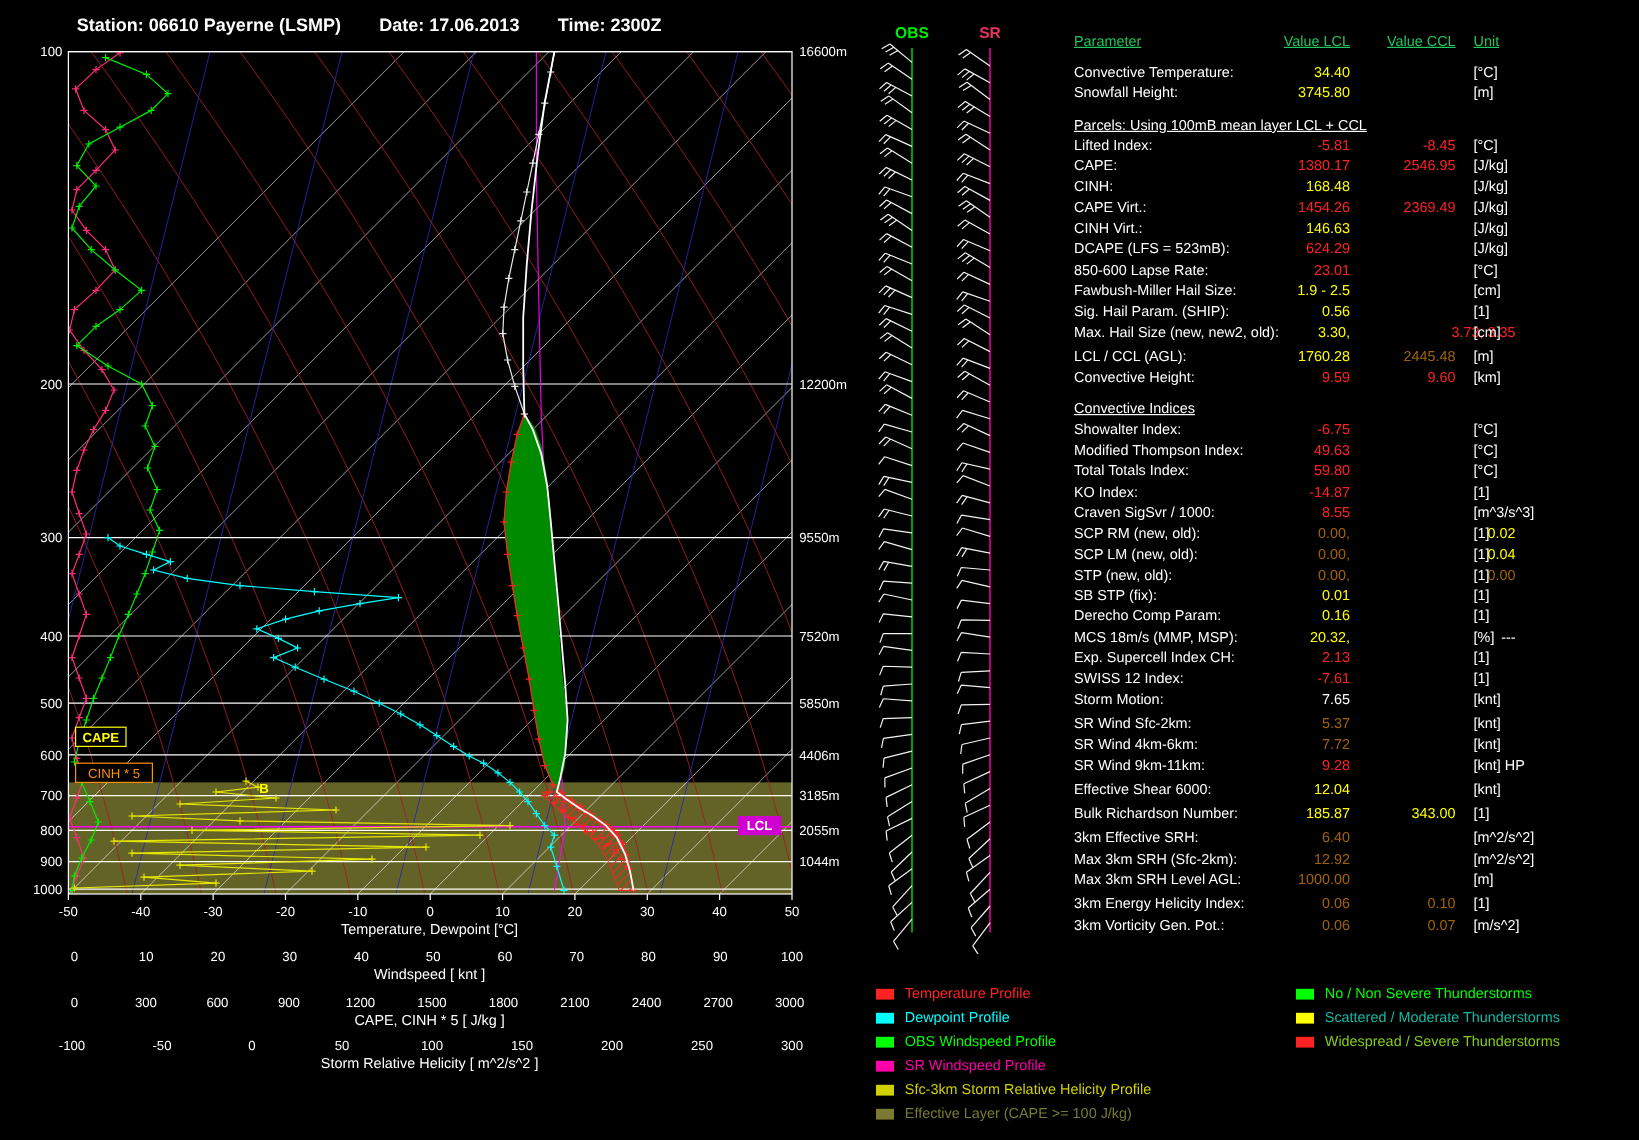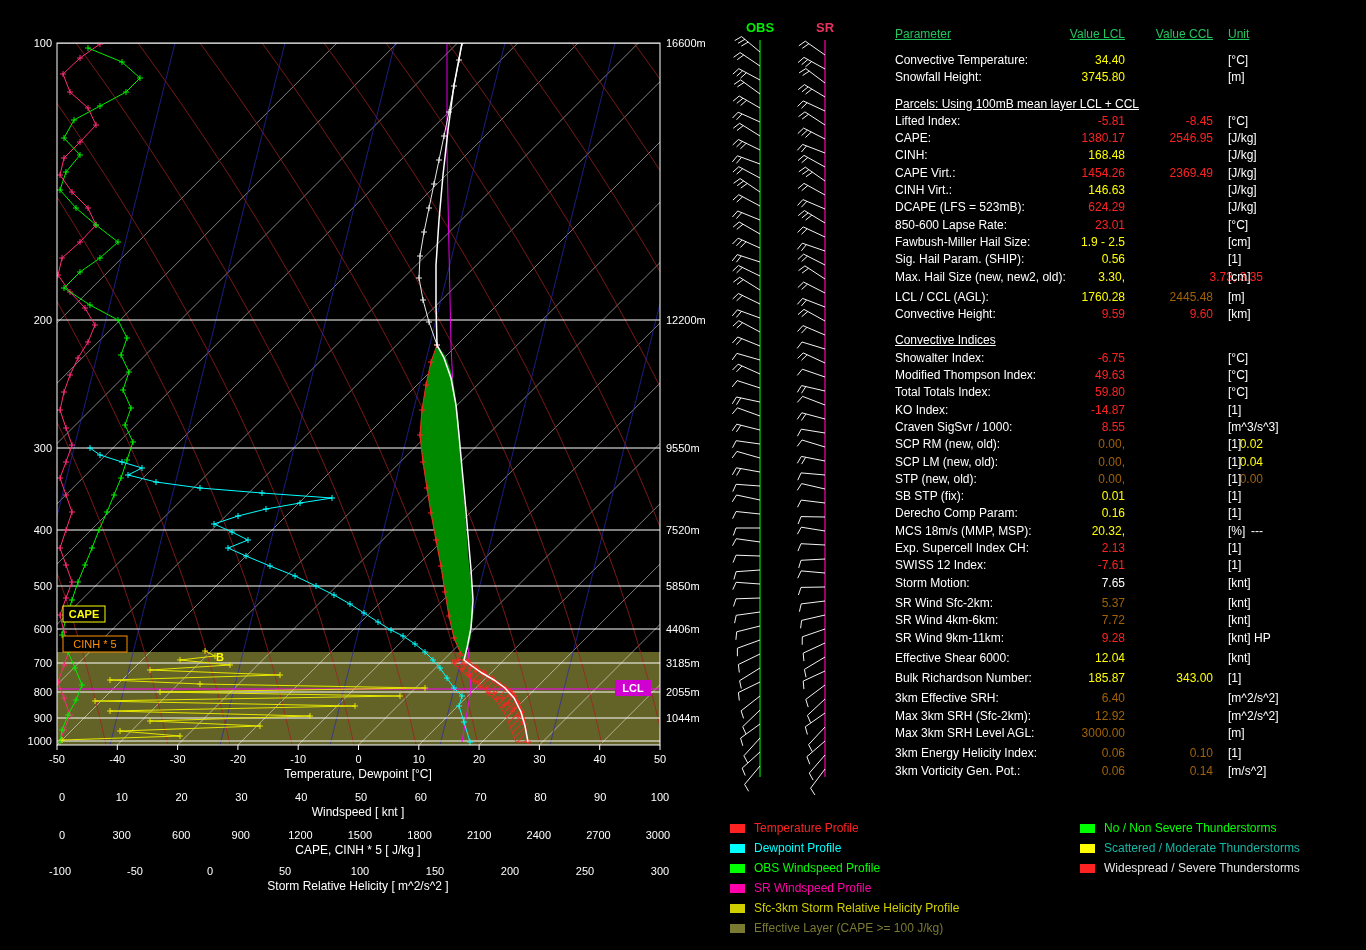--- a/index.html
+++ b/index.html
@@ -30,20 +30,23 @@
   #legend-left{left:730px;top:818px;}
   #legend-right{left:1080px;top:818px;}
   .legend .item{height:20px;display:flex;align-items:center;white-space:nowrap;}
   .legend .sw{width:15px;height:9px;margin-right:9px;flex:none;}
 </style>
 </head>
 <body>
 
 <div class="screen">
 
+  <div class="chart-title">
+    <span>Station: 06610 Payerne (LSMP)</span><span>Date: 17.06.2013</span><span>Time: 2300Z</span>
+  </div>
 
   <svg id="skewt-svg" width="880" height="950" viewBox="0 0 880 950">
       <defs>
         <clipPath id="plotclip">
           <rect x="57" y="43" width="603" height="702"></rect>
         </clipPath>
         <pattern id="redhatch" width="5" height="5" patternUnits="userSpaceOnUse" patternTransform="rotate(45)">
           <line x1="0" y1="0" x2="0" y2="5" stroke="#ff2222" stroke-width="1.6"></line>
         </pattern>
       </defs>
@@ -383,23 +386,23 @@
         <div class="prow"><span class="plabel">Exp. Supercell Index CH:</span><span class="col-lcl"><span class="c-r">2.13</span></span><span class="col-ccl"></span><span class="col-unit">[1]</span></div>
         <div class="prow"><span class="plabel">SWISS 12 Index:</span><span class="col-lcl"><span class="c-r">-7.61</span></span><span class="col-ccl"></span><span class="col-unit">[1]</span></div>
         <div class="prow"><span class="plabel">Storm Motion:</span><span class="col-lcl"><span class="c-w">7.65</span></span><span class="col-ccl"></span><span class="col-unit">[knt]</span></div>
         <div class="prow gap"><span class="plabel">SR Wind Sfc-2km:</span><span class="col-lcl"><span class="c-g">5.37</span></span><span class="col-ccl"></span><span class="col-unit">[knt]</span></div>
         <div class="prow"><span class="plabel">SR Wind 4km-6km:</span><span class="col-lcl"><span class="c-g">7.72</span></span><span class="col-ccl"></span><span class="col-unit">[knt]</span></div>
         <div class="prow"><span class="plabel">SR Wind 9km-11km:</span><span class="col-lcl"><span class="c-r">9.28</span></span><span class="col-ccl"></span><span class="col-unit">[knt] HP</span></div>
         <div class="prow gap"><span class="plabel">Effective Shear 6000:</span><span class="col-lcl"><span class="c-y">12.04</span></span><span class="col-ccl"></span><span class="col-unit">[knt]</span></div>
         <div class="prow gap"><span class="plabel">Bulk Richardson Number:</span><span class="col-lcl"><span class="c-y">185.87</span></span><span class="col-ccl"><span class="c-y">343.00</span></span><span class="col-unit">[1]</span></div>
         <div class="prow gap"><span class="plabel">3km Effective SRH:</span><span class="col-lcl"><span class="c-g">6.40</span></span><span class="col-ccl"></span><span class="col-unit">[m^2/s^2]</span></div>
         <div class="prow"><span class="plabel">Max 3km SRH (Sfc-2km):</span><span class="col-lcl"><span class="c-g">12.92</span></span><span class="col-ccl"></span><span class="col-unit">[m^2/s^2]</span></div>
-        <div class="prow"><span class="plabel">Max 3km SRH Level AGL:</span><span class="col-lcl"><span class="c-g">3000.00</span></span><span class="col-ccl"></span><span class="col-unit">[m]</span></div>
+        <div class="prow"><span class="plabel">Max 3km SRH Level AGL:</span><span class="col-lcl"><span class="c-g">1000.00</span></span><span class="col-ccl"></span><span class="col-unit">[m]</span></div>
         <div class="prow gap"><span class="plabel">3km Energy Helicity Index:</span><span class="col-lcl"><span class="c-g">0.06</span></span><span class="col-ccl"><span class="c-g">0.10</span></span><span class="col-unit">[1]</span></div>
-        <div class="prow"><span class="plabel">3km Vorticity Gen. Pot.:</span><span class="col-lcl"><span class="c-g">0.06</span></span><span class="col-ccl"><span class="c-g">0.14</span></span><span class="col-unit">[m/s^2]</span></div>
+        <div class="prow"><span class="plabel">3km Vorticity Gen. Pot.:</span><span class="col-lcl"><span class="c-g">0.06</span></span><span class="col-ccl"><span class="c-g">0.07</span></span><span class="col-unit">[m/s^2]</span></div>
       </div>
   </div>
 
   <div id="legend-left" class="legend">
       <div class="item">
         <span class="sw" style="background: rgb(255, 34, 34);"></span>
         <span style="color: rgb(255, 34, 34);">Temperature Profile</span>
       </div>
       <div class="item">
         <span class="sw" style="background: rgb(0, 255, 255);"></span>
@@ -426,17 +429,17 @@
       <div class="item">
         <span class="sw" style="background: rgb(0, 255, 0);"></span>
         <span style="color: rgb(0, 255, 0);">No / Non Severe Thunderstorms</span>
       </div>
       <div class="item">
         <span class="sw" style="background: rgb(255, 255, 0);"></span>
         <span style="color: #14b8a6;">Scattered / Moderate Thunderstorms</span>
       </div>
       <div class="item">
         <span class="sw" style="background: rgb(255, 34, 34);"></span>
-        <span style="color: #e5e5e5;">Widespread / Severe Thunderstorms</span>
+        <span style="color: #84cc16;">Widespread / Severe Thunderstorms</span>
       </div>
     </div>
 
 </div>
 
 </body></html>

